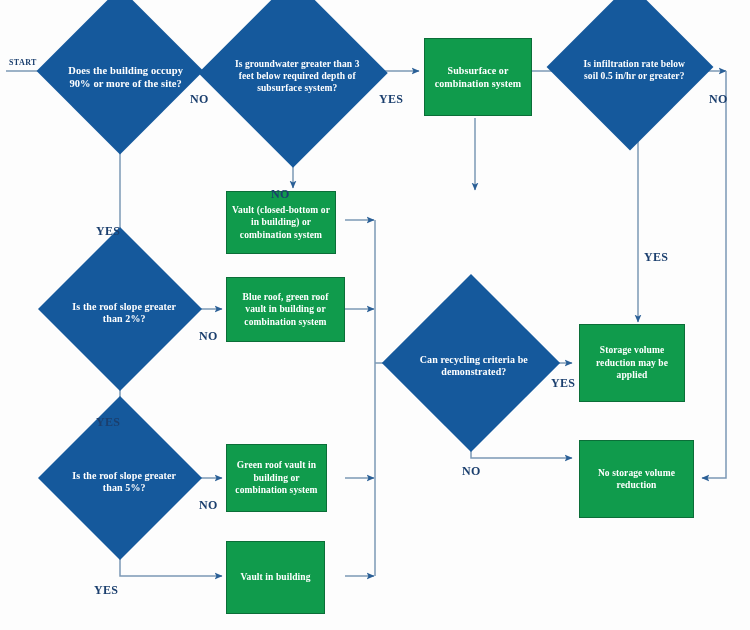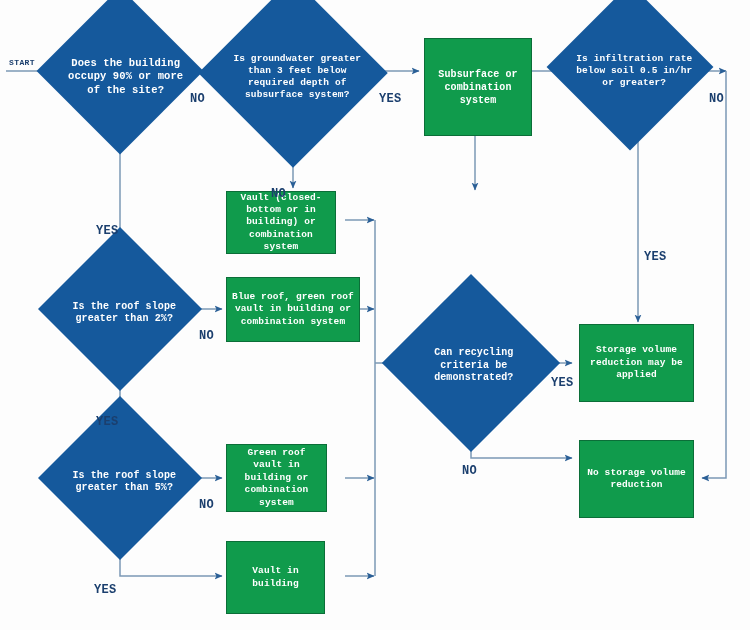--- a/index.html
+++ b/index.html
@@ -5,21 +5,21 @@
   html, body {
     margin: 0;
     padding: 0;
     background: #ffffff;
   }
   #canvas {
     position: relative;
     width: 750px;
     height: 630px;
     background: #fdfdfd;
-    font-family: Liberation Mono, monospace;
+    font-family: Liberation Serif, serif;
     overflow: hidden;
   }
   svg#wires {
     position: absolute;
     left: 0; top: 0;
     width: 750px;
     height: 630px;
     pointer-events: none;
   }
   
@@ -152,41 +152,41 @@
   </div>
 
   <div class="diamond" style="left:62px; top:420px; width:116px; height:116px;">
     <div class="dtext" style="font-size:10px; padding:0 6px;">Is the roof slope greater than 5%?</div>
   </div>
 
   <div class="diamond" style="left:408px; top:300px; width:126px; height:126px;">
     <div class="dtext" style="font-size:10px; padding:0 4px;">Can recycling criteria be demonstrated?</div>
   </div>
 
-  <div class="gbox" style="left:424px; top:38px; width:108px; height:98px; font-size:10px; padding:0 6px;">
+  <div class="gbox" style="left:424px; top:38px; width:108px; height:78px; font-size:10px; padding:0 6px;">
     <span>Subsurface or combination system</span>
   </div>
 
   <div class="gbox" style="left:226px; top:191px; width:110px; height:63px; font-size:9.5px; padding:0 4px;">
     <span>Vault (closed-bottom or in building) or combination system</span>
   </div>
 
-  <div class="gbox" style="left:226px; top:277px; width:134px; height:65px; font-size:9.5px; padding:0 4px;">
+  <div class="gbox" style="left:226px; top:277px; width:119px; height:65px; font-size:9.5px; padding:0 4px;">
     <span>Blue roof, green roof vault in building or combination system</span>
   </div>
 
   <div class="gbox" style="left:226px; top:444px; width:101px; height:68px; font-size:9.5px; padding:0 4px;">
     <span>Green roof vault in building or combination system</span>
   </div>
 
   <div class="gbox" style="left:226px; top:541px; width:99px; height:73px; font-size:9.5px; padding:0 4px;">
     <span>Vault in building</span>
   </div>
 
-  <div class="gbox" style="left:579px; top:324px; width:115px; height:78px; font-size:9.5px; padding:0 4px;">
+  <div class="gbox" style="left:579px; top:324px; width:106px; height:78px; font-size:9.5px; padding:0 4px;">
     <span>Storage volume reduction may be applied</span>
   </div>
 
   <div class="gbox" style="left:579px; top:440px; width:115px; height:78px; font-size:9.5px; padding:0 4px;">
     <span>No storage volume reduction</span>
   </div>
 
   <div class="elabel" style="left:190px; top:60px;">NO</div>
 
   <div class="elabel" style="left:96px; top:192px;">YES</div>

